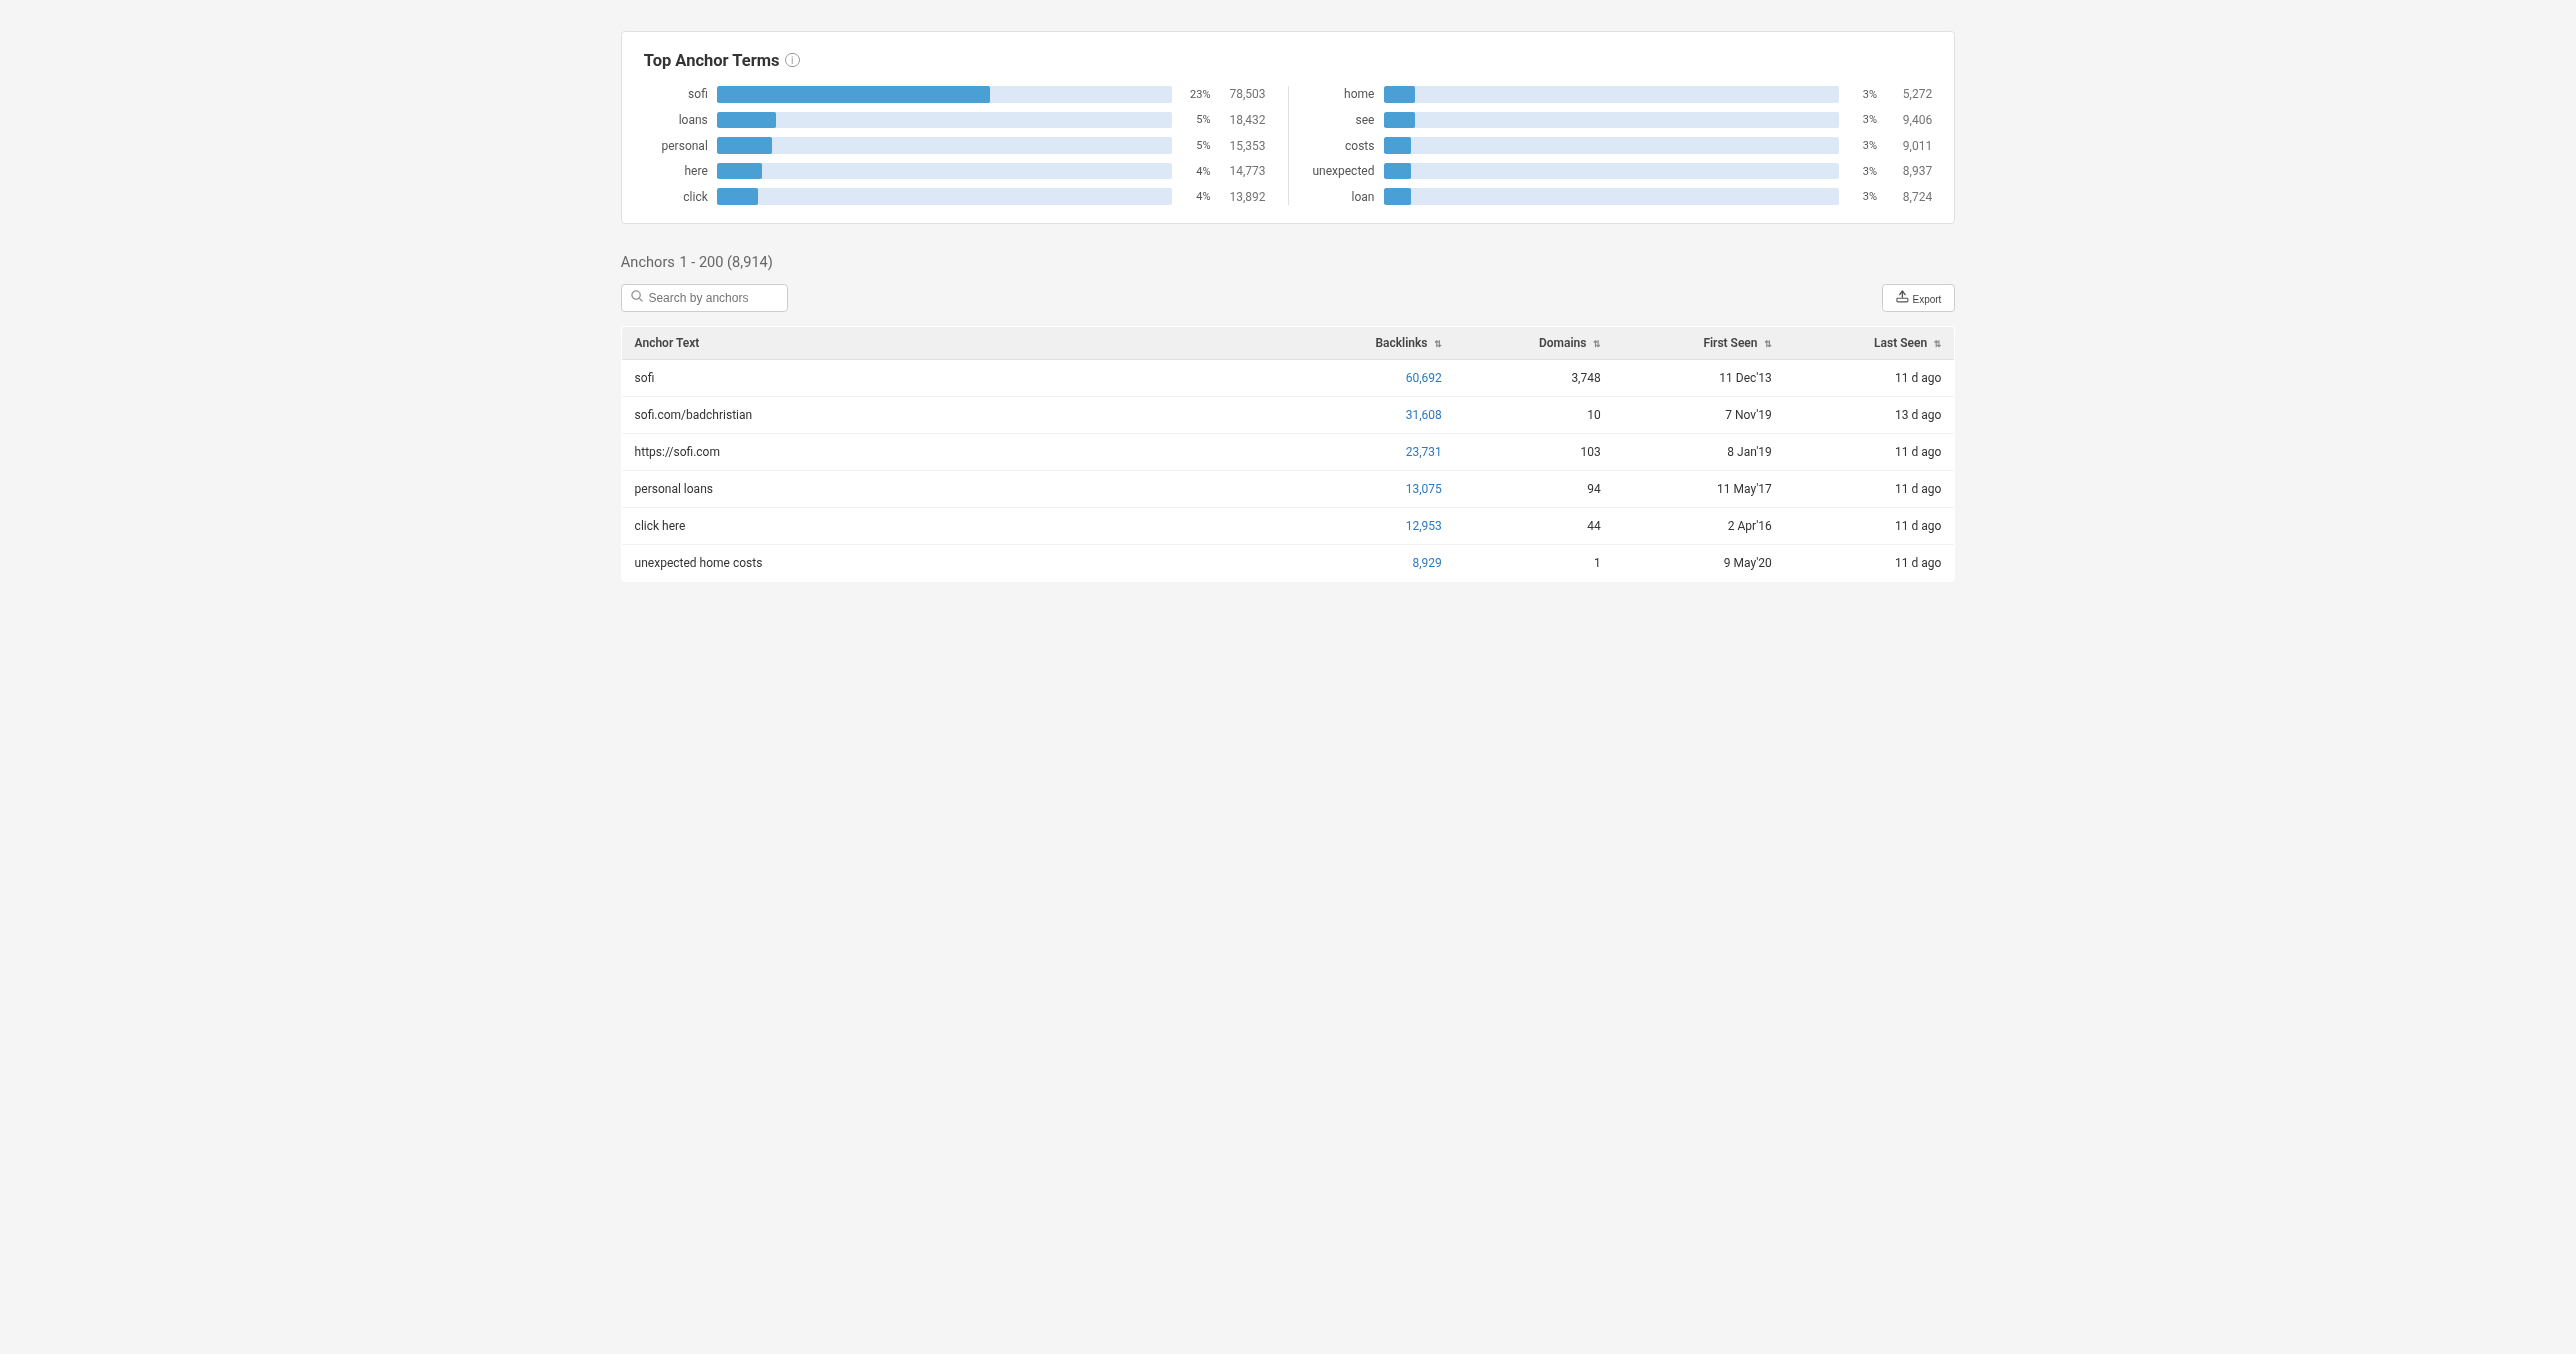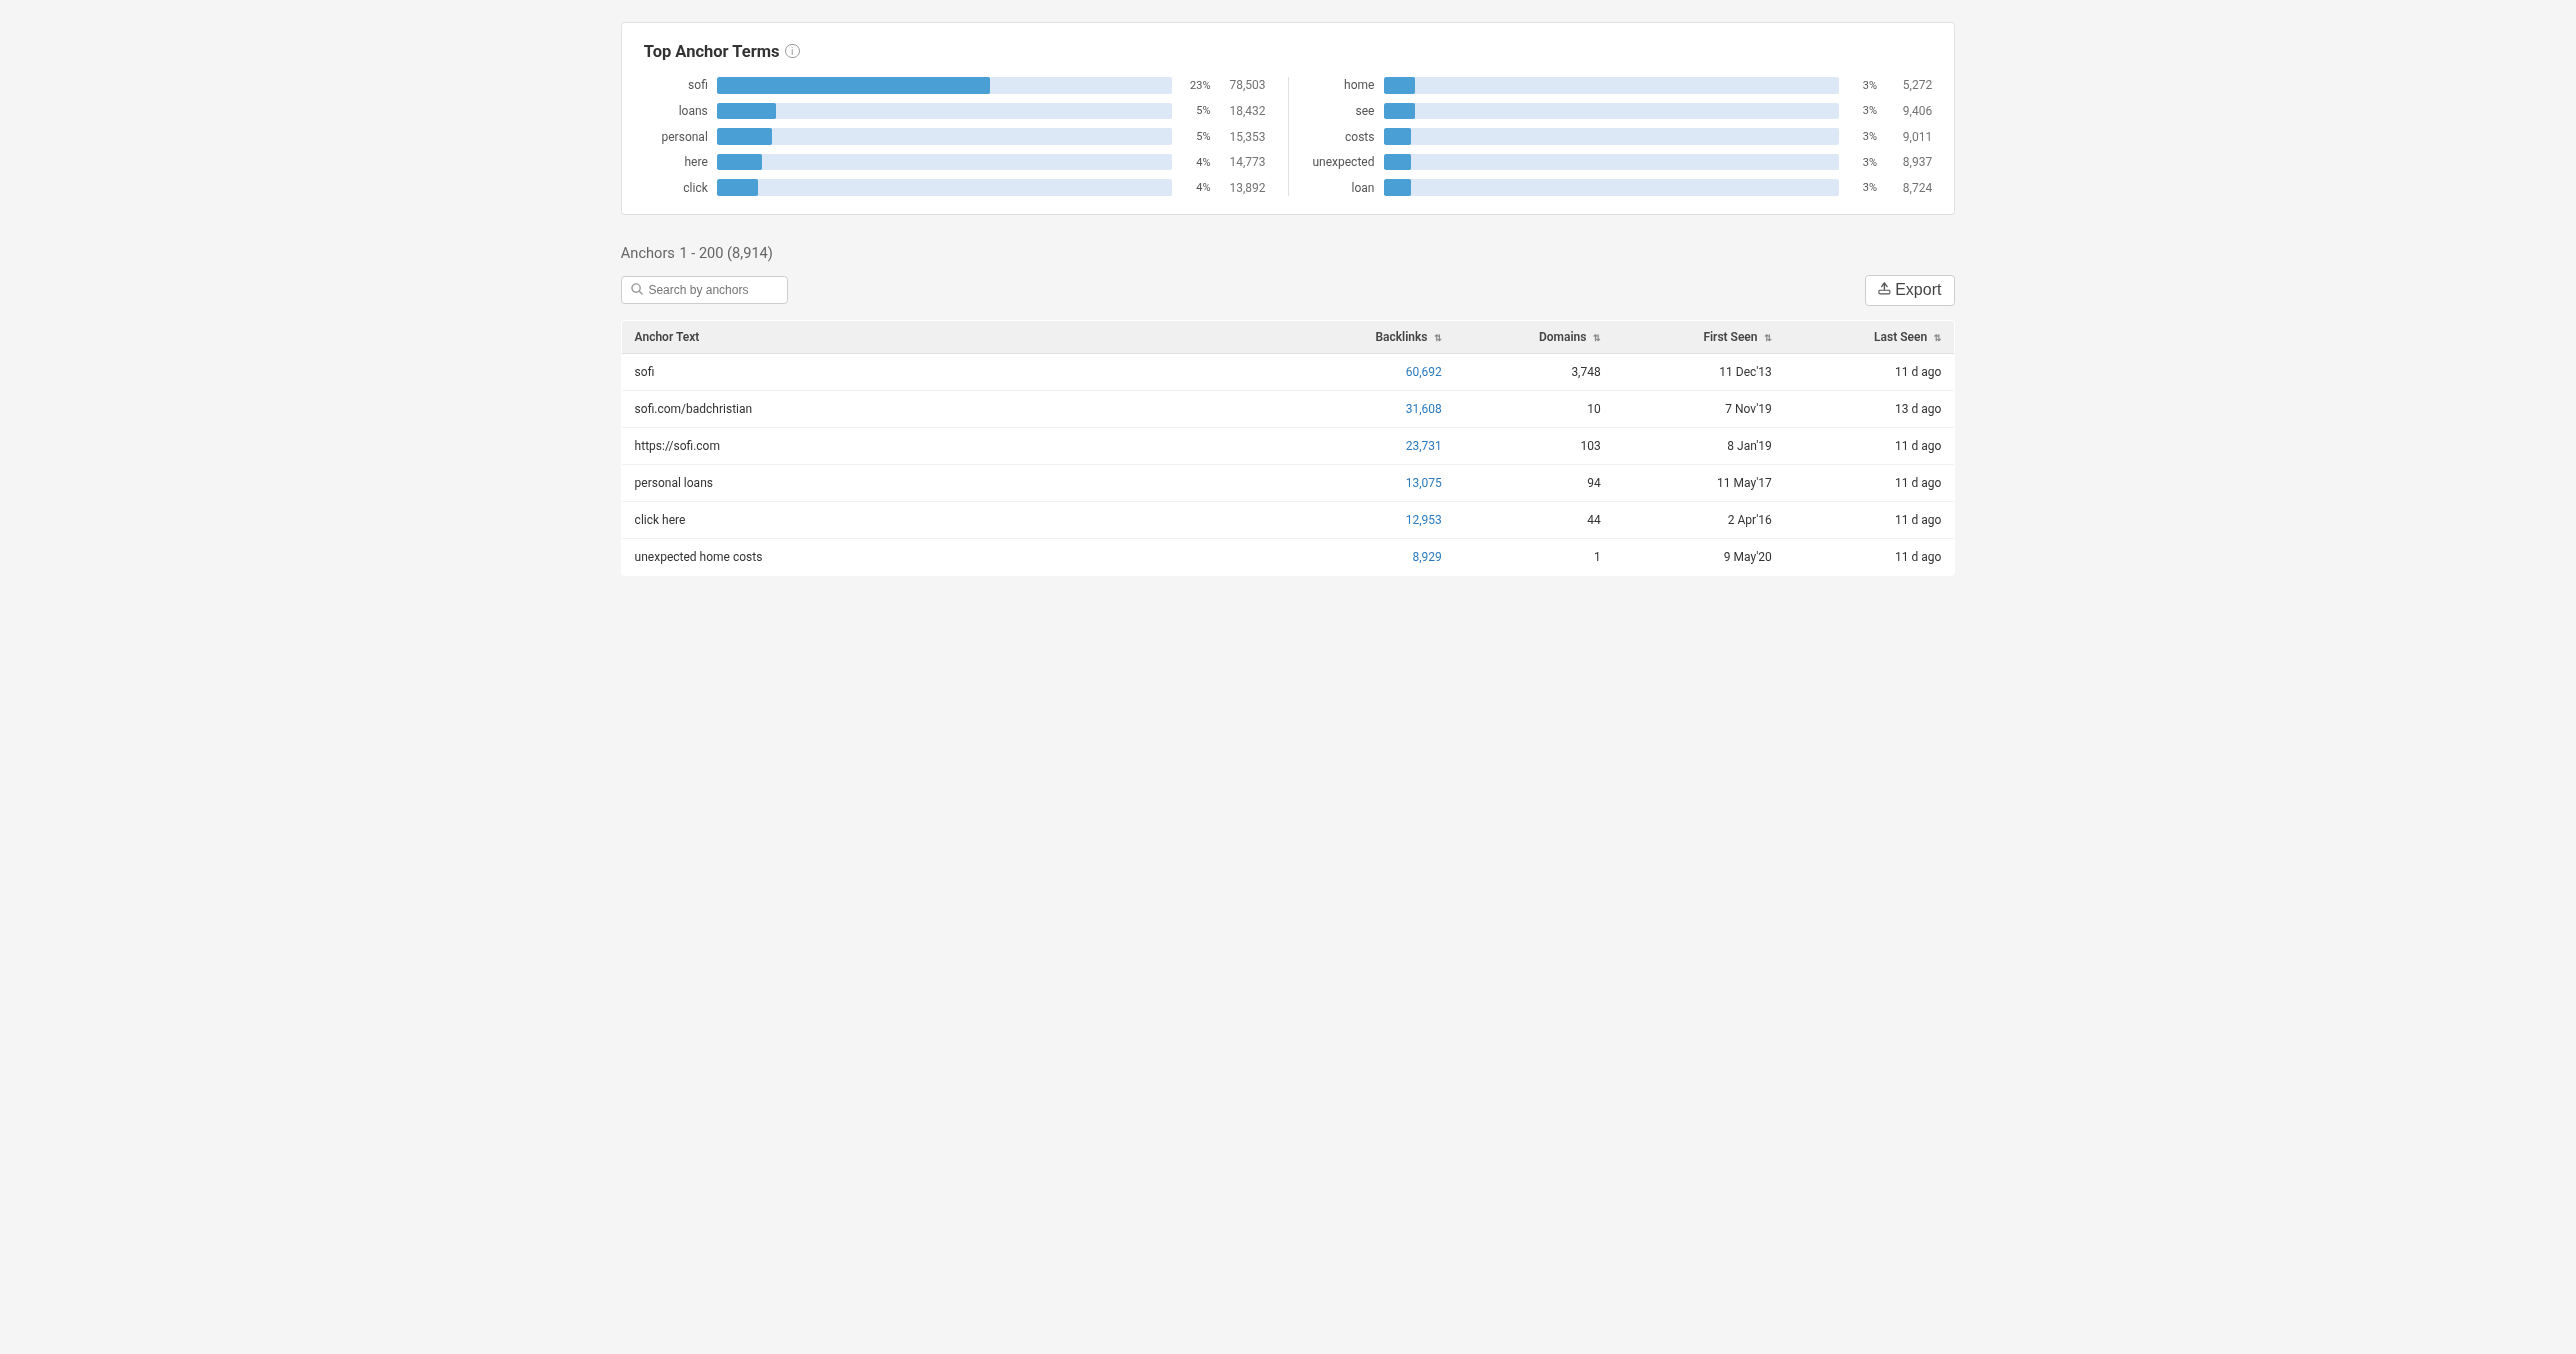--- a/index.html
+++ b/index.html
@@ -5,21 +5,21 @@
     * { box-sizing: border-box; margin: 0; padding: 0; }
     body {
       font-family: -apple-system, BlinkMacSystemFont, 'Segoe UI', Roboto, sans-serif;
       background: #f5f5f5;
       color: #333;
       font-size: 12.8px;
     }
     .page-wrapper {
       padding: 18.3px;
       max-width: 1371px;
-      margin: 4px auto;
+      margin: 13px auto;
     }
 
     
     .card {
       background: #fff;
       border: 0.9px solid #e0e0e0;
       border-radius: 3.7px;
       padding: 18.3px 22px;
       margin-bottom: 25.6px;
     }
@@ -140,21 +140,21 @@
     }
     .export-btn {
       display: flex;
       align-items: flex-end;
       gap: 4px;
       border: 0.9px solid #ccc;
       border-radius: 3.7px;
       padding: 5.5px 12.8px;
       background: #fff;
       cursor: pointer;
-      font-size: 16px;
+      font-size: 10px;
       color: #444;
     }
 
     
     .data-table {
       width: 100%;
       border-collapse: collapse;
       background: #fff;
       border: 0.9px solid #e0e0e0;
       border-radius: 3.7px;

